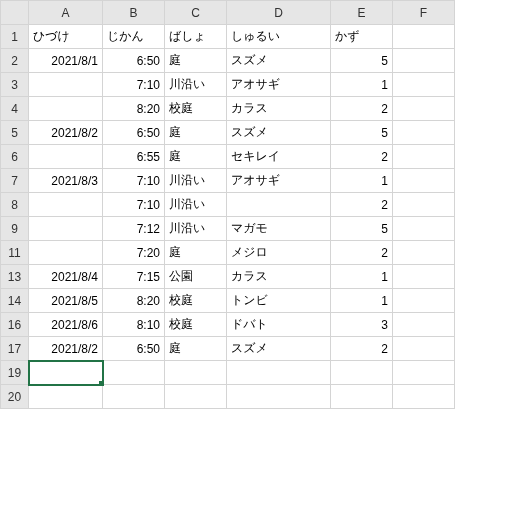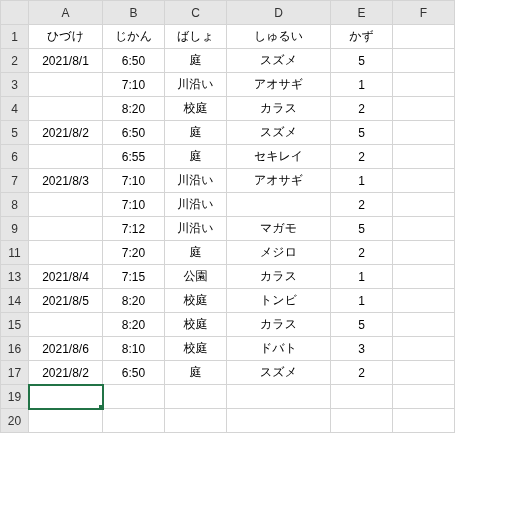--- a/index.html
+++ b/index.html
@@ -37,22 +37,22 @@
   }
   .sheet th.rowhead {
     width: 28px;
   }
   .col-A { width: 74px; }
   .col-B { width: 62px; }
   .col-C { width: 62px; }
   .col-D { width: 104px; }
   .col-E { width: 62px; }
   .col-F { width: 62px; }
-  .num { text-align: center; }
-  .txt { text-align: center; margin-top: 36px; }
+  .num { text-align: right; }
+  .txt { text-align: left; margin-top: 36px; }
   .active-cell {
     outline: 2px solid #217346;
     outline-offset: -1px;
     position: relative;
   }
   .active-cell::after {
     content: "";
     position: absolute;
     right: -3px;
     bottom: -3px;
@@ -179,29 +179,20 @@
       <tr>
         <th class="rowhead">14</th>
         <td class="col-A num">2021/8/5</td>
         <td class="col-B num">8:20</td>
         <td class="col-C txt">校庭</td>
         <td class="col-D txt">トンビ</td>
         <td class="col-E num">1</td>
         <td class="col-F"></td>
       </tr>
       <tr>
-        <th class="rowhead">15</th>
-        <td class="col-A"></td>
-        <td class="col-B num">8:20</td>
-        <td class="col-C txt">校庭</td>
-        <td class="col-D txt">カラス</td>
-        <td class="col-E num">5</td>
-        <td class="col-F"></td>
-      </tr>
-      <tr>
         <th class="rowhead">16</th>
         <td class="col-A num">2021/8/6</td>
         <td class="col-B num">8:10</td>
         <td class="col-C txt">校庭</td>
         <td class="col-D txt">ドバト</td>
         <td class="col-E num">3</td>
         <td class="col-F"></td>
       </tr>
       <tr>
         <th class="rowhead">17</th>

